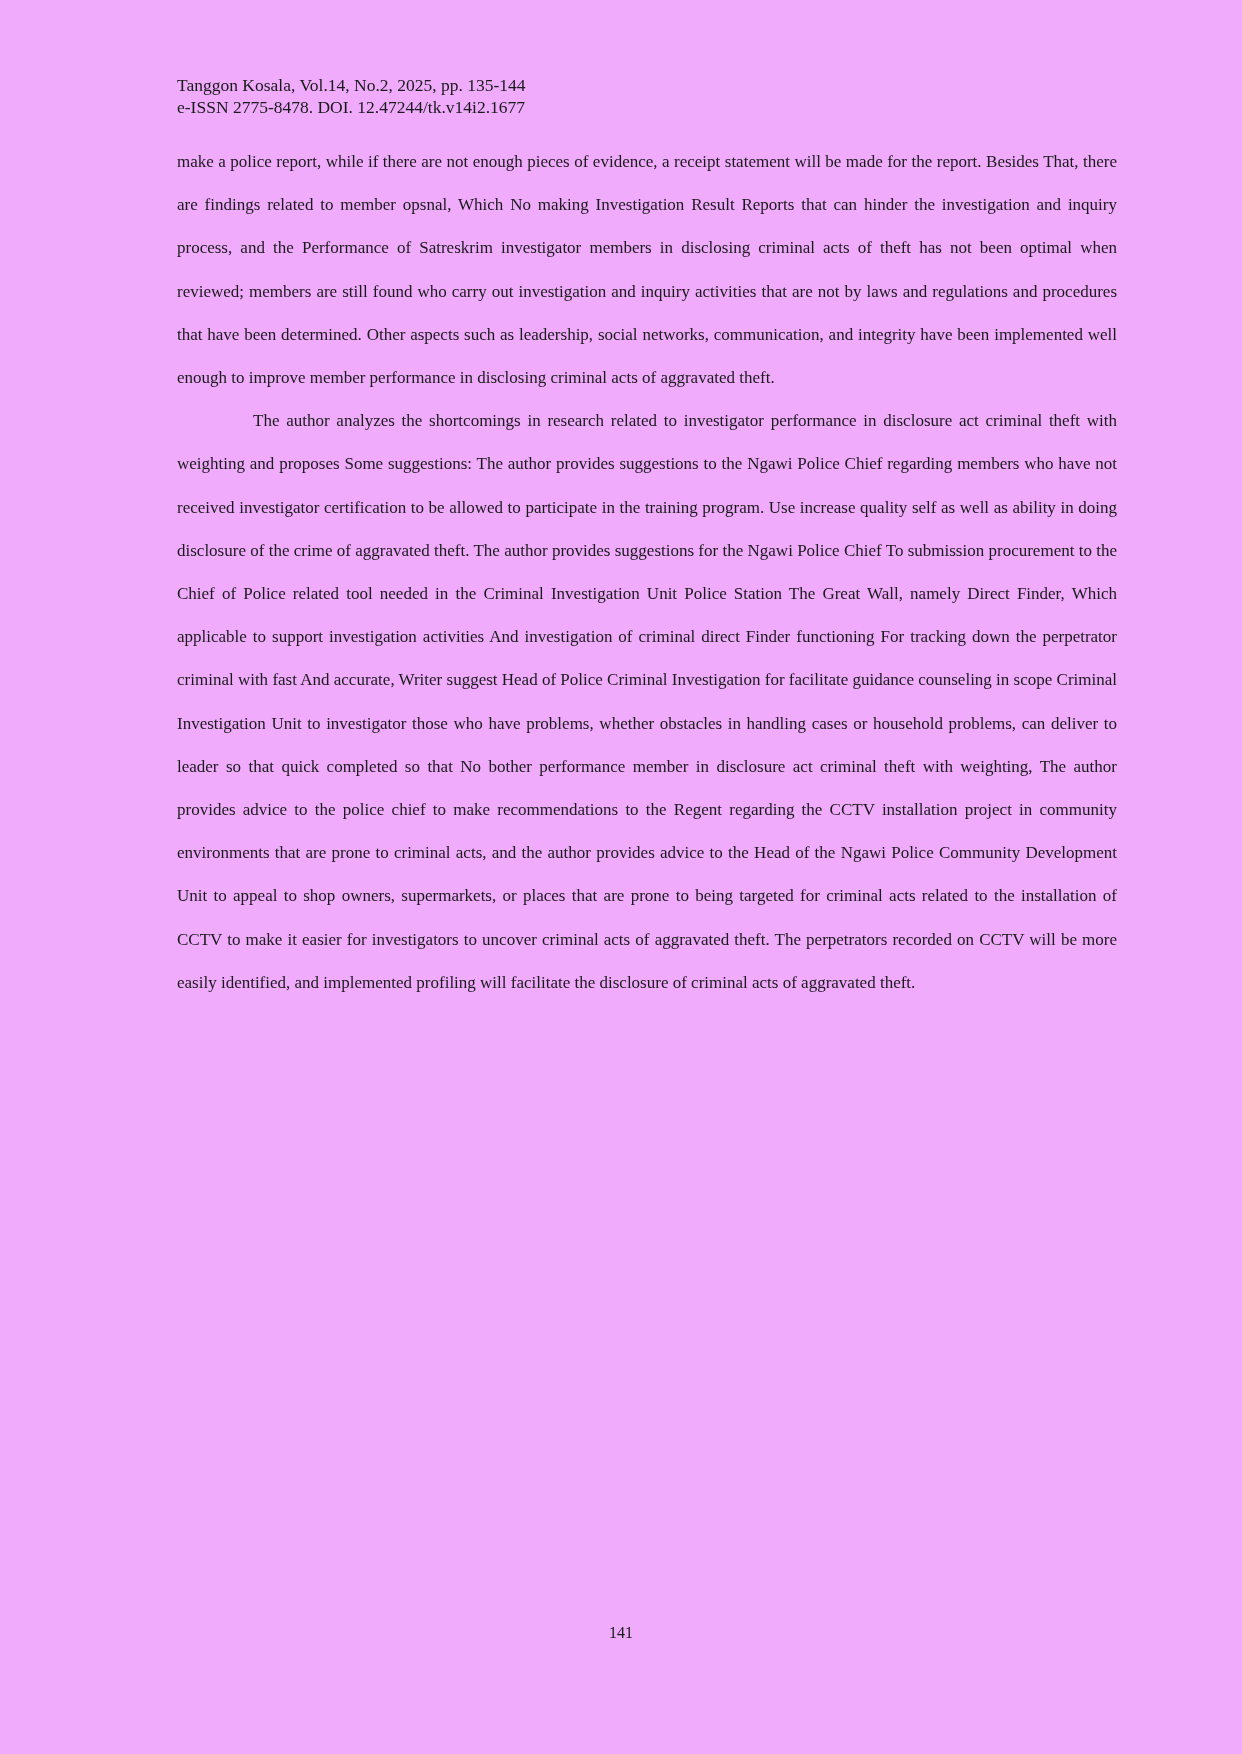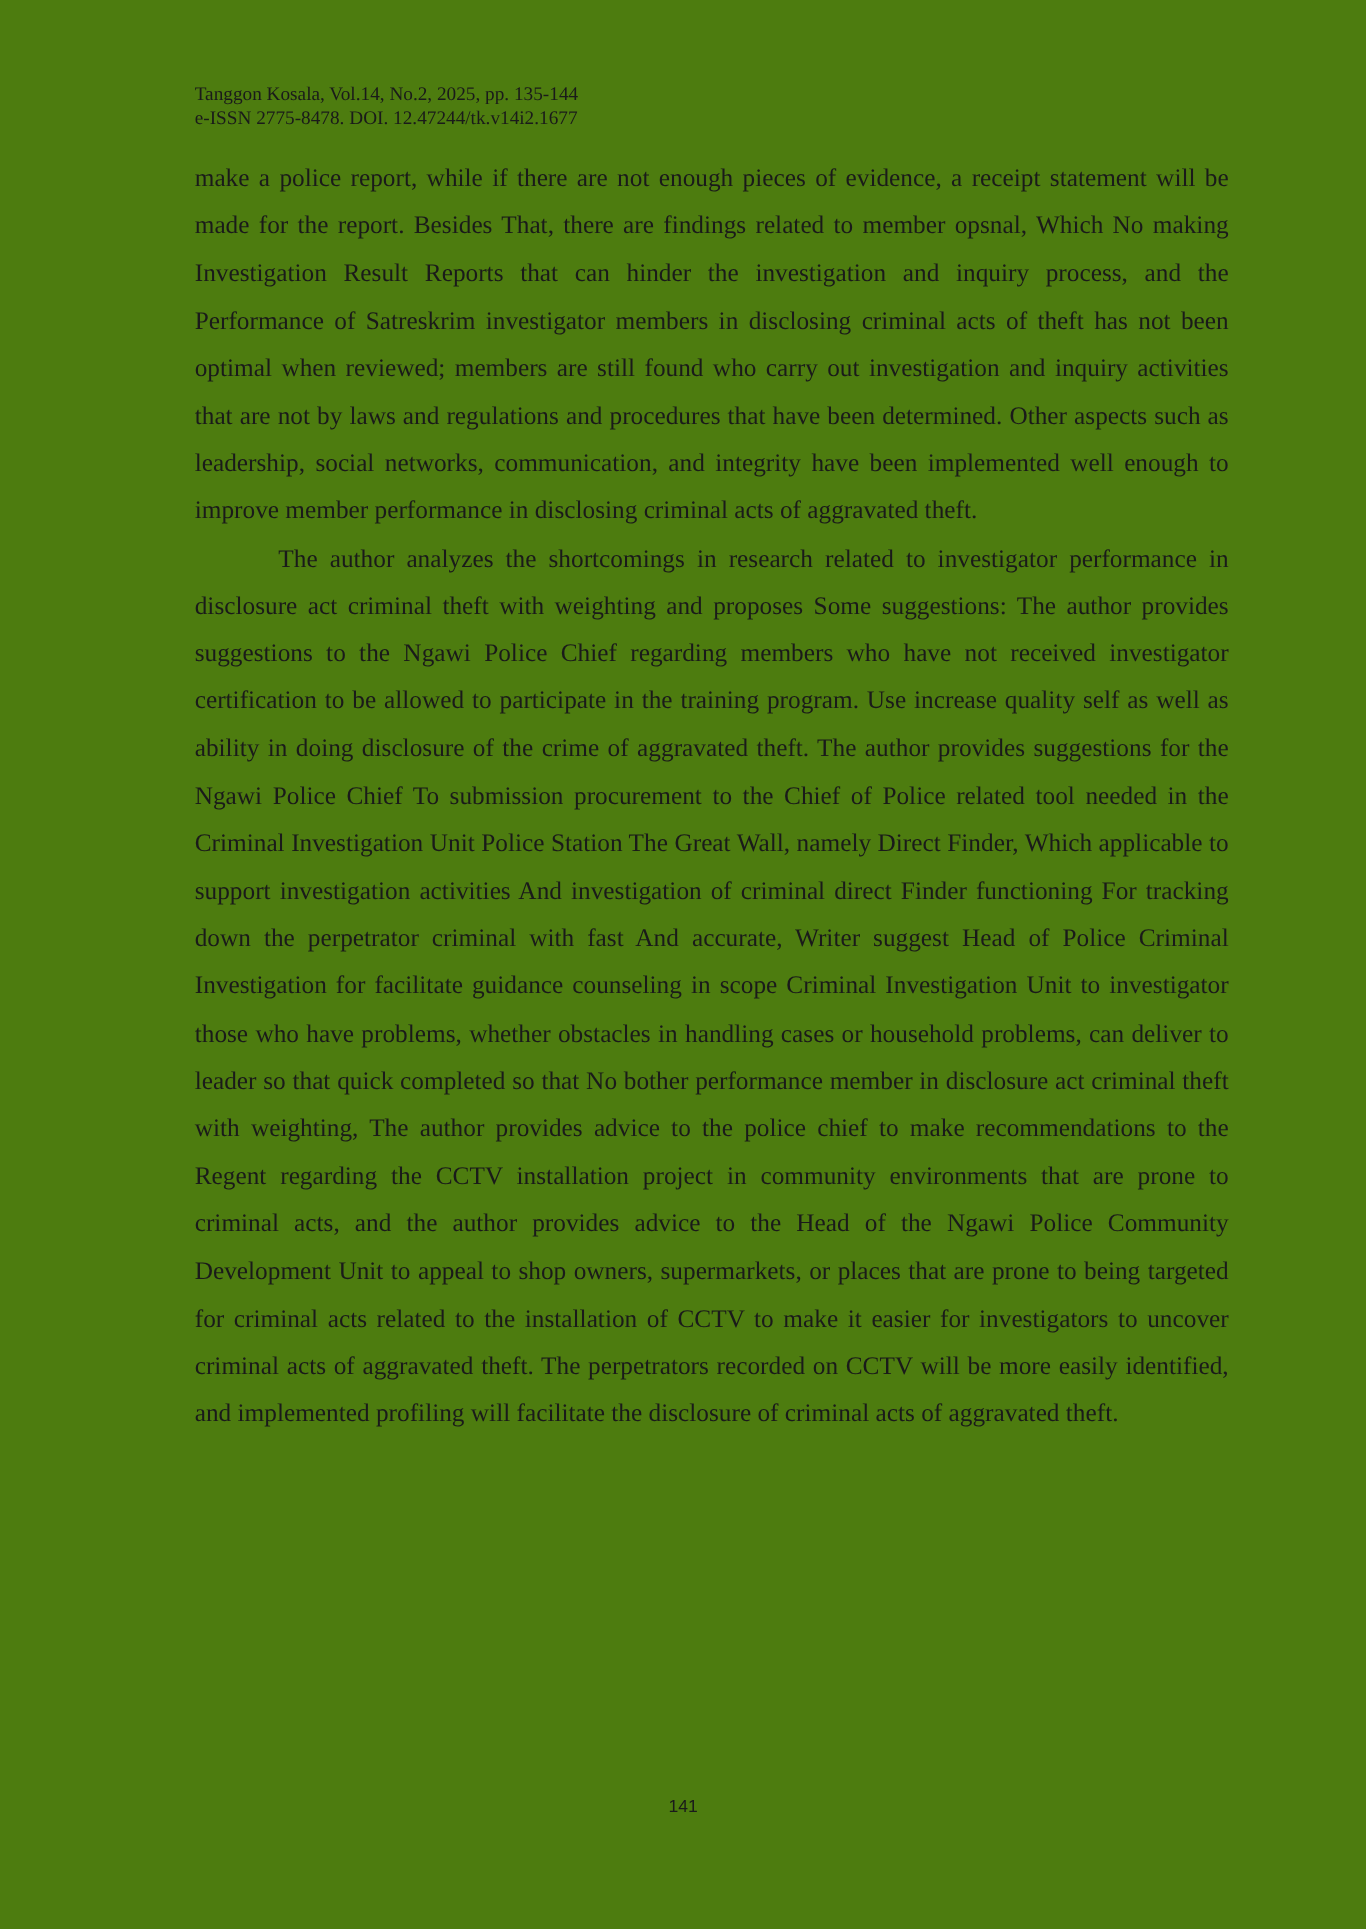--- a/index.html
+++ b/index.html
@@ -1,23 +1,23 @@
 <!DOCTYPE html>
 <html><head>
   <meta charset="utf-8">
   <style>
     html, body { margin: 0; padding: 0; background: #ffffff; }
     body { width: 1242px; height: 1754px; position: relative; overflow: hidden; }
-    .page { position: absolute; left: 0; top: 0; width: 1242px; height: 1754px; background: #4d7c0f; color: #1a1a1a; }
+    .page { position: absolute; left: 0; top: 0; width: 1242px; height: 1754px; background: #f0abfc; color: #1a1a1a; }
     .running-header { position: absolute; left: 177px; top: 74px; font-family: "Liberation Serif", serif; font-size: 17.5px; line-height: 22px; color: #1a1a1a; }
     .running-header div { white-space: nowrap; }
-    .body-text { position: absolute; left: 177px; top: 140px; width: 940px; font-family: "Liberation Serif", serif; font-size: 23px; line-height: 43.2px; color: #1a1a1a; text-align: justify; }
+    .body-text { position: absolute; left: 177px; top: 140px; width: 940px; font-family: "Liberation Serif", serif; font-size: 17px; line-height: 43.2px; color: #1a1a1a; text-align: justify; }
     .body-text p { margin: 0; }
     .body-text p.indent { text-indent: 76px; }
-    .page-number { position: absolute; left: 0; width: 1242px; top: 1624px; text-align: center; font-family: Liberation Sans, sans-serif; font-size: 16px; color: #1a1a1a; margin-top: 10px; }
+    .page-number { position: absolute; left: 0; width: 1242px; top: 1624px; text-align: center; font-family: Liberation Serif, serif; font-size: 16px; color: #1a1a1a; }
   </style>
 </head>
 <body>
 
 <div class="page">
   <div class="running-header">
     <div>Tanggon Kosala, Vol.14, No.2, 2025, pp. 135-144</div>
     <div>e-ISSN 2775-8478. DOI. 12.47244/tk.v14i2.1677</div>
   </div>
 

